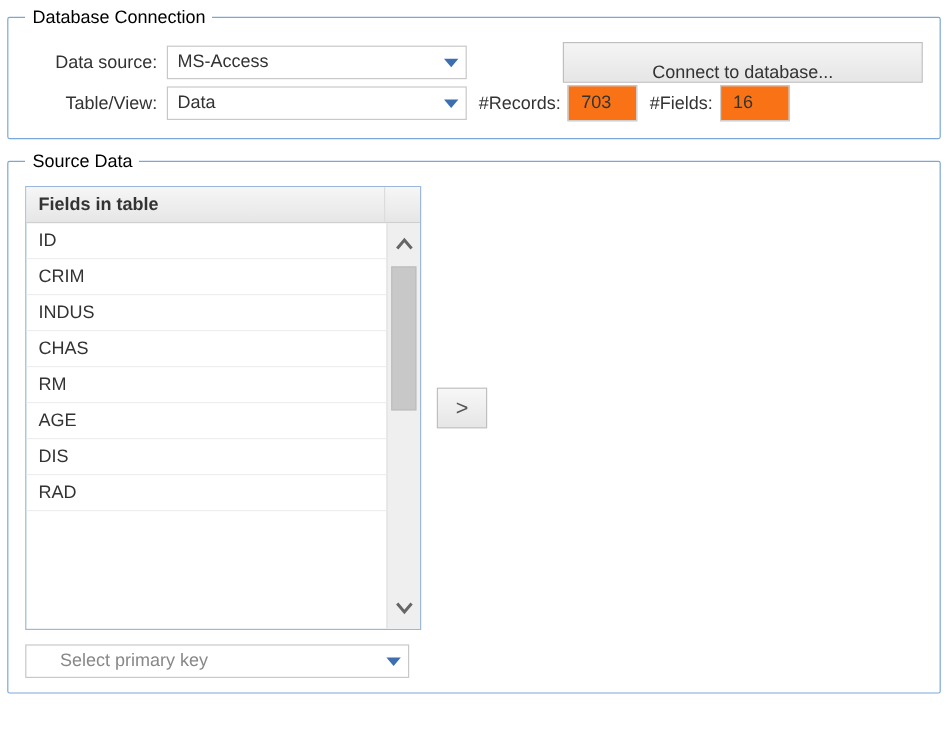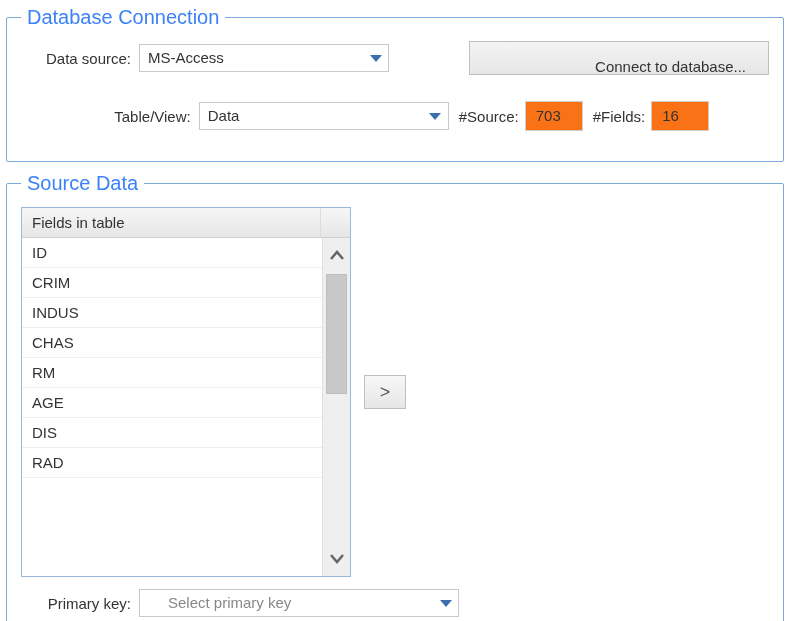--- a/index.html
+++ b/index.html
@@ -13,30 +13,30 @@
     width: 790px;
   }
   fieldset {
     border: 1px solid #7aa8d8;
     border-radius: 2px;
     margin: 0 0 10px 0;
     padding: 12px 14px 14px 14px;
     position: relative;
   }
   legend {
-    color: #3b82f6;
-    font-size: 20px;
+    color: #000000;
+    font-size: 15px;
     padding: 0 6px;
   }
   .row {
     display: flex;
     align-items: center;
-    margin-bottom: 26px;
-  }
-  .row:last-child { margin-bottom: 16px; justify-content: center; }
+    margin-bottom: 2px;
+  }
+  .row:last-child { margin-bottom: 0; }
   .label {
     width: 118px;
     text-align: right;
     padding-right: 8px;
     color: #333;
   }
   .combo {
     display: flex;
     align-items: center;
     border: 1px solid #c8c8c8;
@@ -69,21 +69,20 @@
     border-top: 7px solid #3b6fb0;
   }
   .btn {
     height: 30px;
     border: 1px solid #bfbfbf;
     background: linear-gradient(#f4f4f4,#e6e6e6);
     padding: 16px 22px;
     font: inherit;
     color: #333;
     cursor: default;
-    text-align: right;
   }
   .ro {
     display: inline-block;
     height: 30px;
     line-height: 28px;
     border: 1px solid #cfcfcf;
     background: #f97316;
     padding: 0 10px;
     min-width: 58px;
     color: #333;
@@ -101,21 +100,21 @@
     border: 1px solid #9bb8d8;
     display: flex;
     flex-direction: column;
     background: #fff;
   }
   .listbox.left { width: 330px; height: 370px; }
   .listbox.right { width: 325px; height: 370px; }
   .list-header {
     background: linear-gradient(#f6f6f6,#e6e6e6);
     border-bottom: 1px solid #cfcfcf;
-    font-weight: normal;
+    font-weight: bold;
     padding: 6px 10px;
     position: relative;
   }
   .list-header .col-resize {
     position: absolute;
     right: 0; top: 0; bottom: 0;
     width: 30px;
     border-left: 1px solid #dcdcdc;
     background: linear-gradient(#f6f6f6,#e6e6e6);
   }
@@ -183,21 +182,21 @@
     align-items: center;
     justify-content: center;
     cursor: default;
   }
   .pk-row {
     display: flex;
     align-items: center;
     margin-top: 12px;
   }
   .pk-row .label { width: 118px; }
-  fieldset.source { padding-bottom: 28px; }
+  fieldset.source { padding-bottom: 12px; }
 </style>
 </head>
 <body>
 
 <fieldset>
   <legend>Database Connection</legend>
 
   <div class="row">
     <div class="label">Data source:</div>
     <div class="combo" style="width:250px">
@@ -211,21 +210,21 @@
   </div>
 
   <div class="row">
     <div class="label">Table/View:</div>
     <div class="combo" style="width:250px">
       <div class="combo-text">Data</div>
       <div class="combo-btn">
           <div class="chev-down"></div>
         </div>
     </div>
-    <div class="stat-label">#Source:</div>
+    <div class="stat-label">#Records:</div>
     <div class="ro">703</div>
     <div class="stat-label">#Fields:</div>
     <div class="ro">16</div>
   </div>
 </fieldset>
 
 <fieldset class="source">
   <legend>Source Data</legend>
 
   <div class="lists">
@@ -265,21 +264,20 @@
     </div>
 
     <div class="transfer-col">
       <button class="transfer-btn">&gt;</button>
     </div>
 
 
   </div>
 
   <div class="pk-row">
-    <div class="label">Primary key:</div>
     <div class="combo" style="width:320px">
       <div class="combo-text placeholder">Select primary key</div>
       <div class="combo-btn">
           <div class="chev-down"></div>
         </div>
     </div>
   </div>
 
 </fieldset>
 

